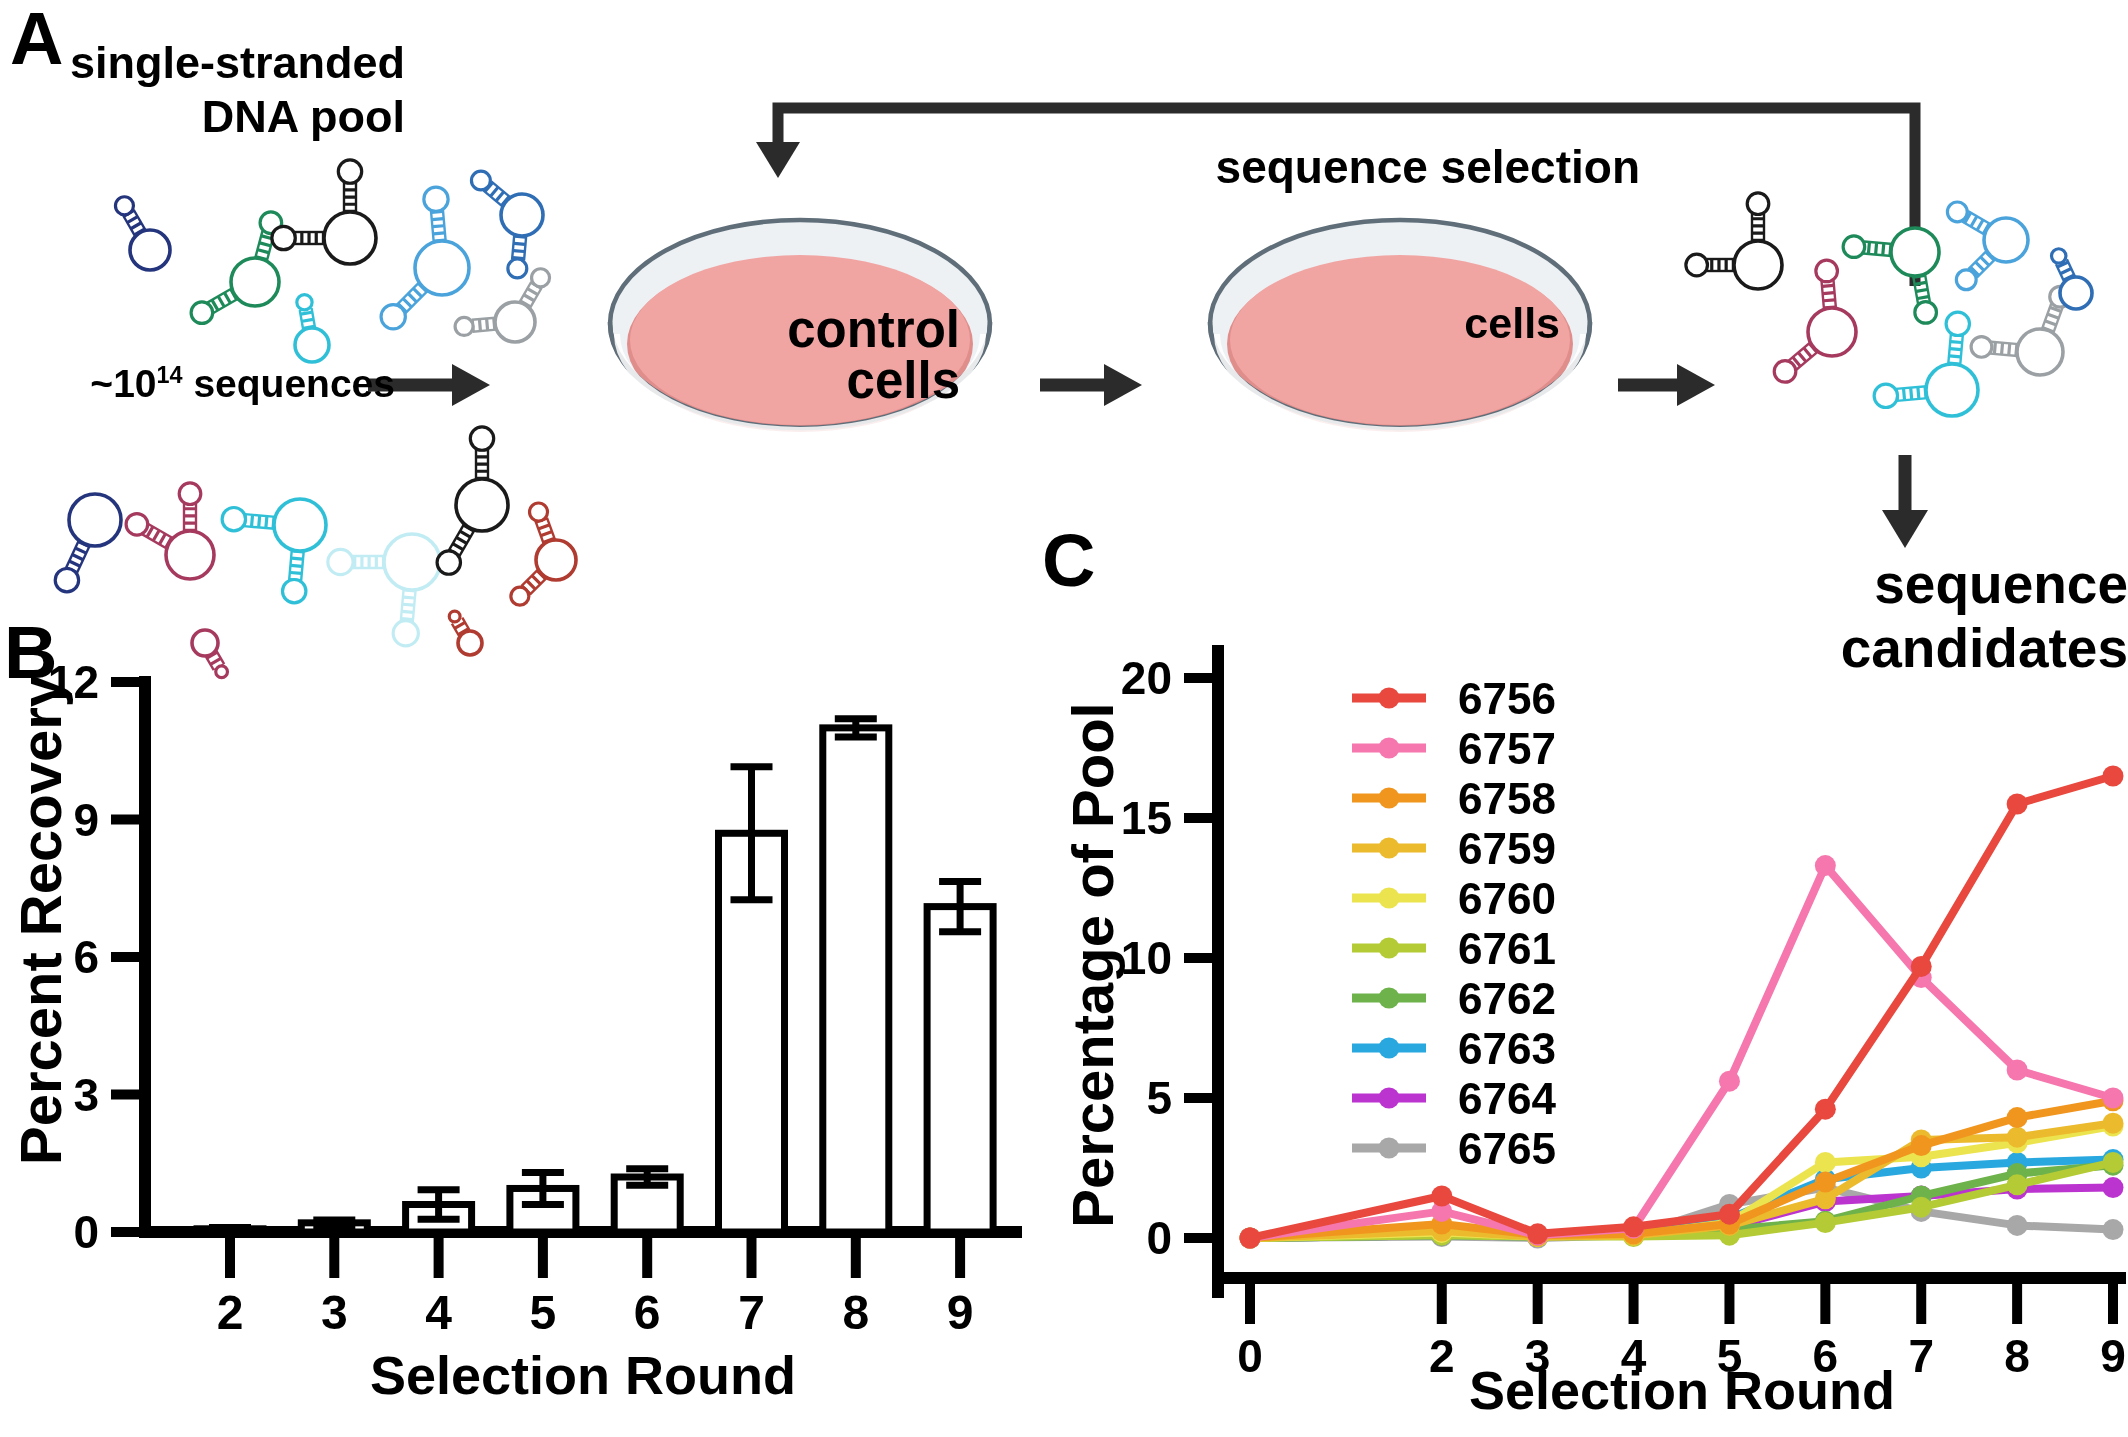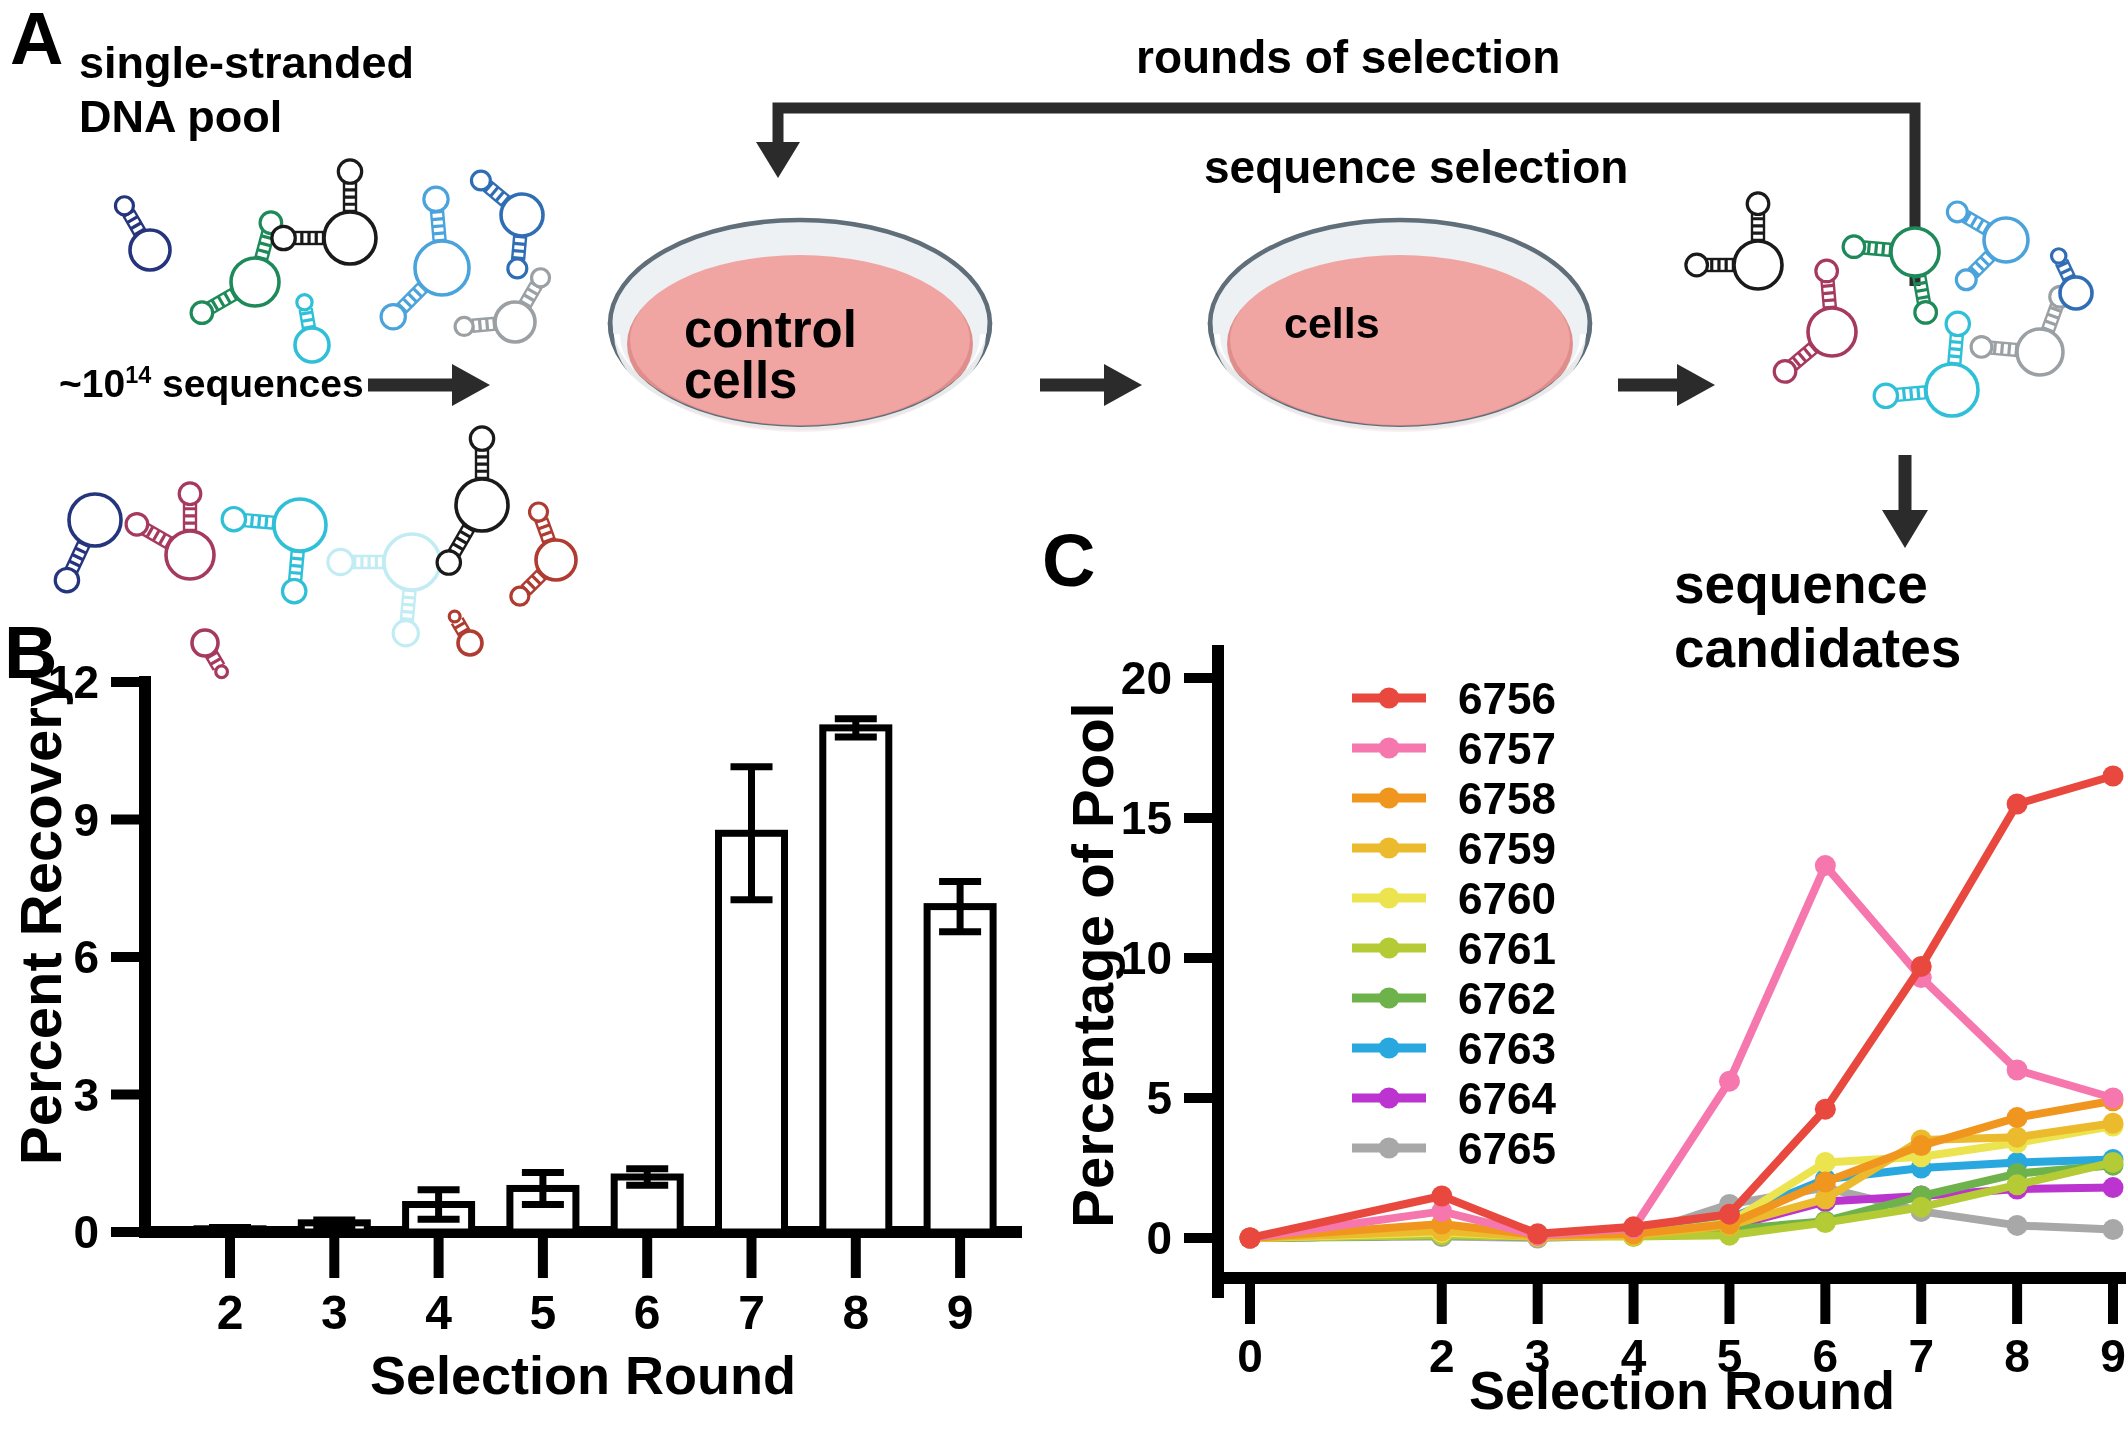--- a/index.html
+++ b/index.html
@@ -1,20 +1,20 @@
 <!DOCTYPE html>
 <html><head>
 <meta charset="utf-8">
 <style>
   html,body{margin:0;padding:0;background:#fff;}
   #stage{position:relative;width:2128px;height:1437px;background:#ffffff;overflow:hidden;
          font-family:"Liberation Sans",sans-serif;}
   .lbl{position:absolute;font-family:"Liberation Sans",sans-serif;font-weight:bold;color:#000;}
   .panel-letter{font-size:74px;line-height:74px;}
-  .center{text-align:left;margin-left:44px;}
+  .center{text-align:right;}
   svg{position:absolute;overflow:visible;}
   svg text{font-family:"Liberation Sans",sans-serif;font-weight:bold;fill:#000;}
   sup{font-size:60%;}
 </style>
 </head>
 <body>
 
 <div id="stage">
 
   <svg id="svgA" width="2128" height="620" viewBox="0 0 2128 620" style="left:0;top:0;">
@@ -538,21 +538,20 @@
 
   <div class="lbl center" style="left:35px;top:36px;width:370px;font-size:45px;line-height:54px;">
     <div>single-stranded</div>
     <div>DNA pool</div>
   </div>
 
   <div class="lbl center" style="left:15px;top:362px;width:380px;font-size:39px;">
     <span>~10</span><sup>14</sup><span> sequences</span>
   </div>
 
-  <div class="lbl center" style="left:1092px;top:30px;width:500px;font-size:46px;">rounds of selection</div>
 
 
   <div class="lbl center" style="left:1160px;top:140px;width:480px;font-size:46px;">sequence selection</div>
 
   <div class="lbl center" style="left:640px;top:304px;width:320px;font-size:51px;line-height:51px;">
     <div>control</div>
     <div>cells</div>
   </div>
 
   <div class="lbl center" style="left:1240px;top:298px;width:320px;font-size:43px;line-height:51px;">

